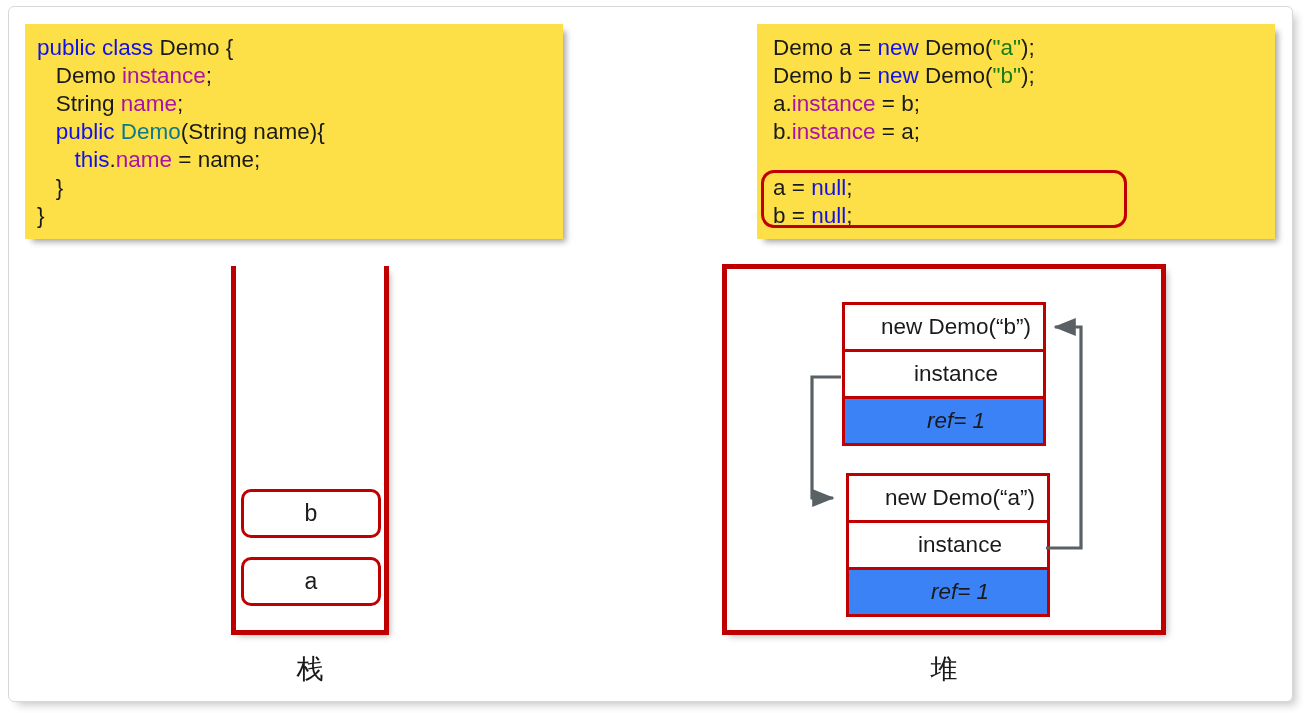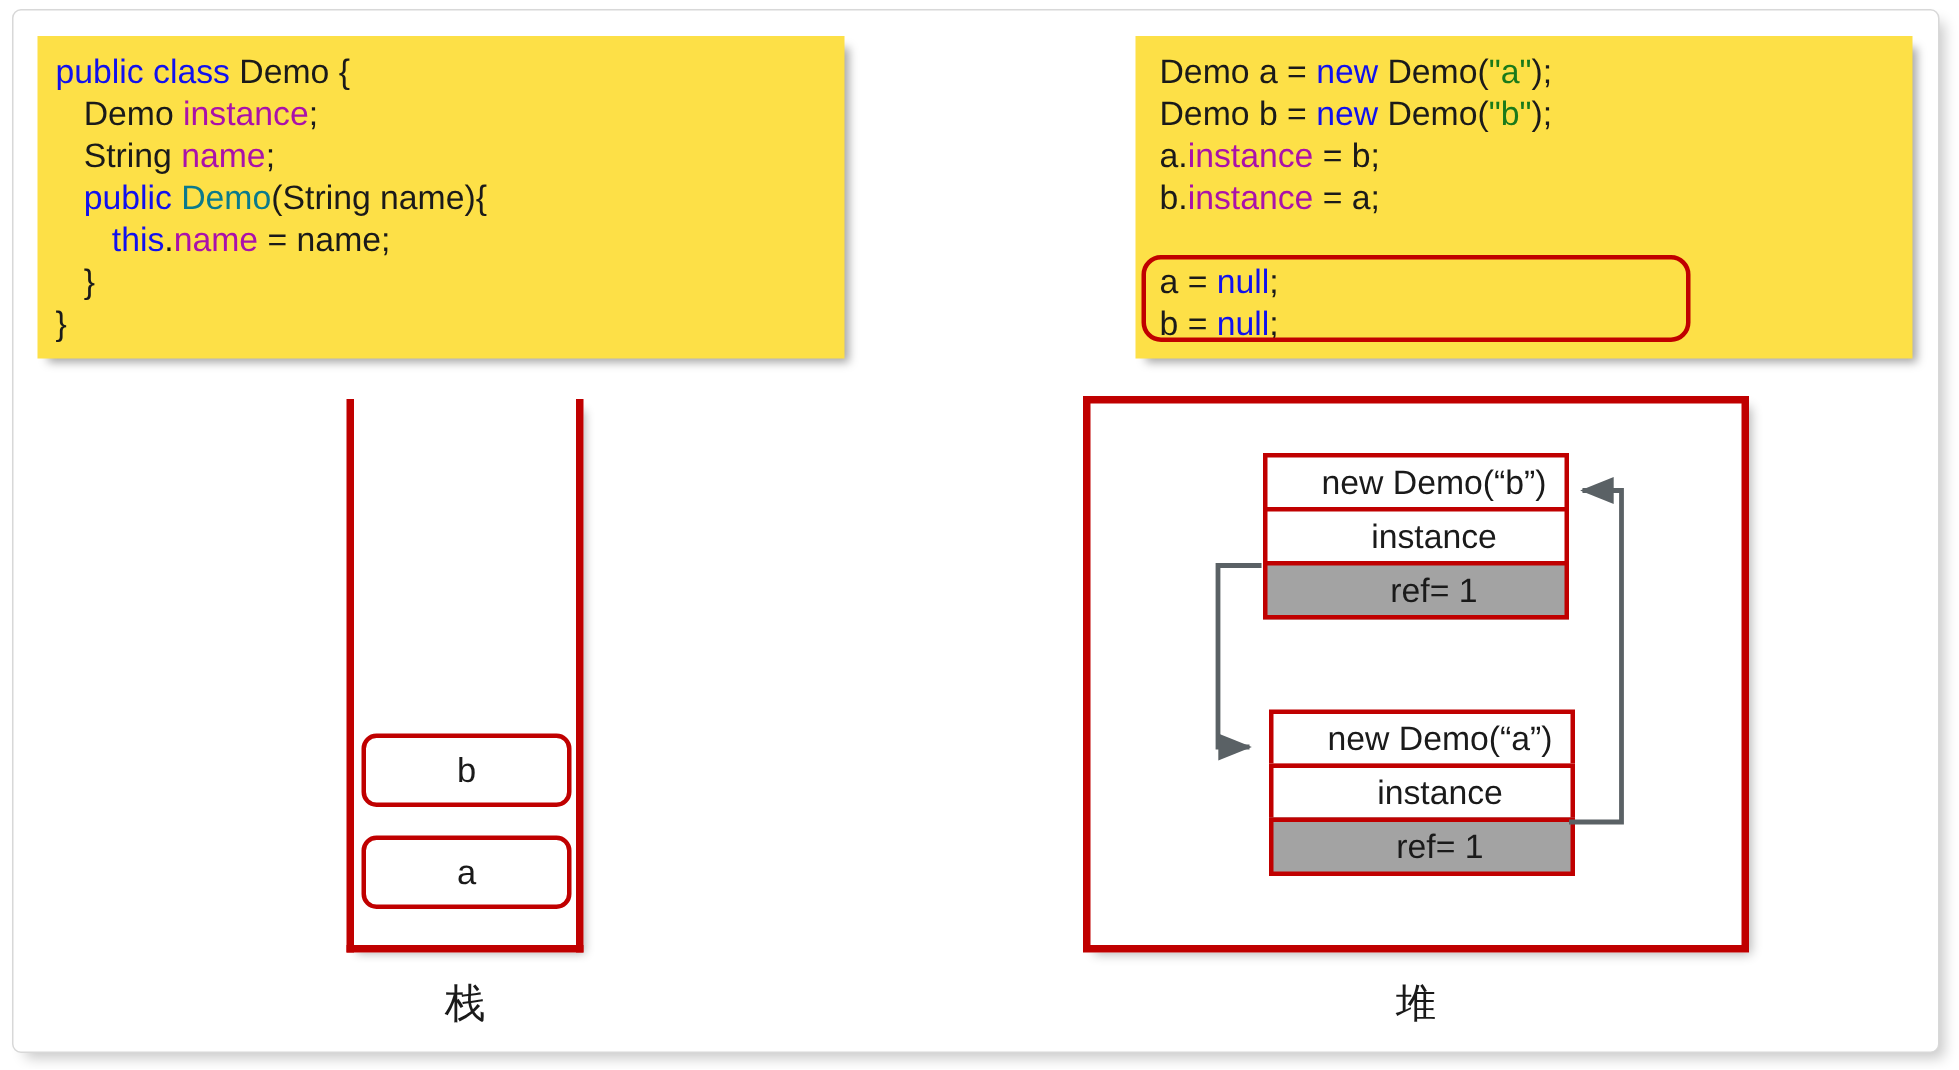--- a/index.html
+++ b/index.html
@@ -116,34 +116,34 @@
   }
   .heap-object {
     position: absolute;
     width: 204px;
     box-sizing: border-box;
   }
   #heap-object-b { left: 842px; top: 302px; }
   #heap-object-a { left: 846px; top: 473px; }
 
   .heap-row {
-    height: 39px;
+    height: 50px;
     border: 3px solid #c00000;
     box-sizing: border-box;
     background: #ffffff;
     display: flex;
     align-items: center;
     justify-content: center;
     font-size: 22.5px;
     color: #1a1a1a;
     margin-top: -3px;
     padding-left: 24px;
   }
   .heap-row:first-child { margin-top: 0; }
-  .heap-row.ref { background: #a3a3a3; }
+  .heap-row.ref { background: #3b82f6; font-style: italic; }
 
   
   .arrow-svg {
     position: absolute;
     left: 0;
     top: 0;
     width: 1306px;
     height: 713px;
     pointer-events: none;
     overflow: visible;

